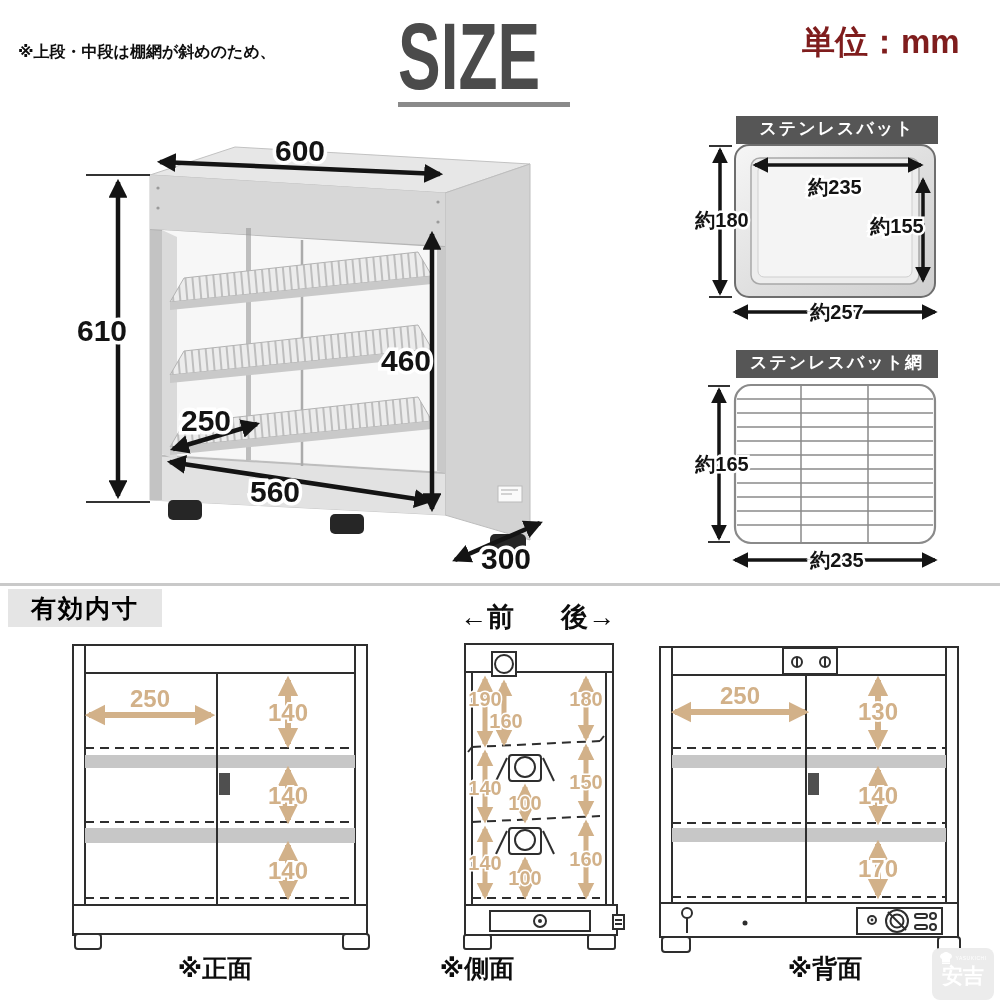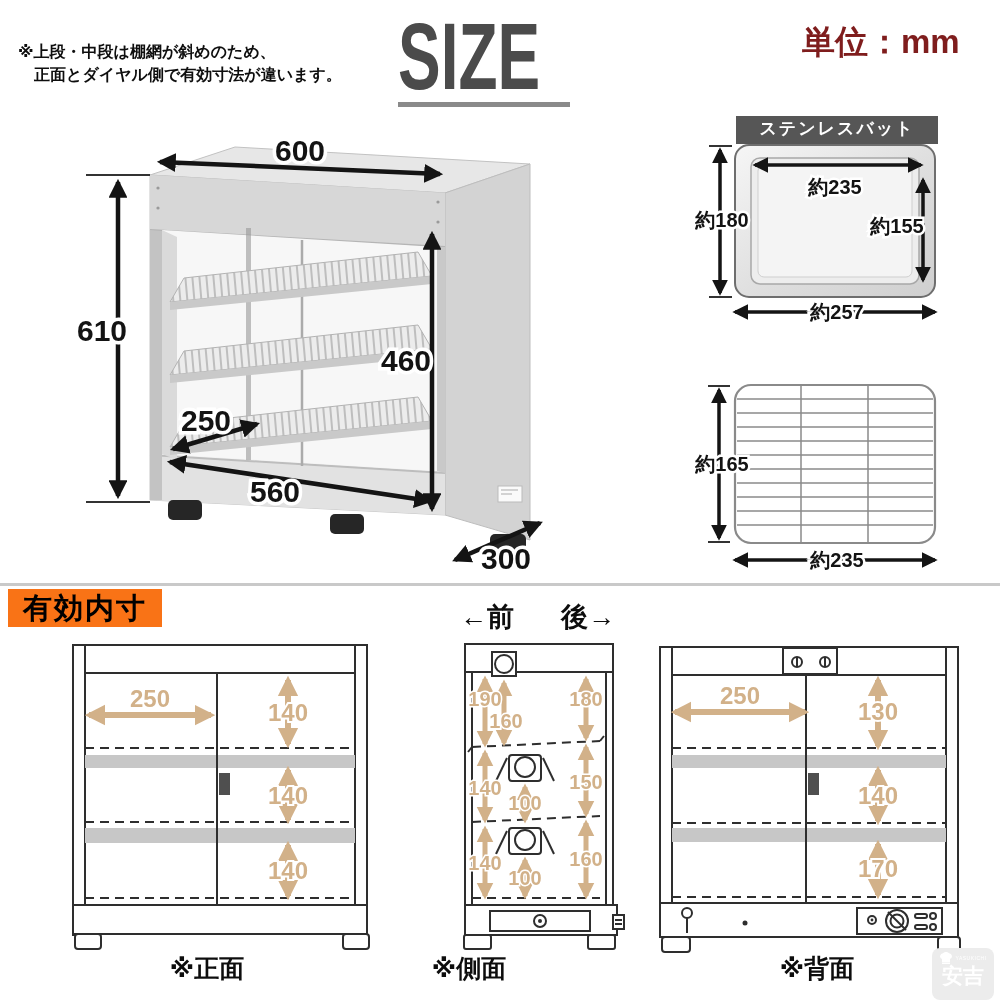--- a/index.html
+++ b/index.html
@@ -11,23 +11,23 @@
   
   .size-wrap{left:398px;top:14px;width:172px;height:88px;border-bottom:5px solid #8a8a8a;text-align:right;}
   .size-txt{font-size:94px;font-weight:800;color:#4b4b4b;line-height:.92;
             transform:scaleX(.68);transform-origin:left top;white-space:nowrap;}
   .unit{left:802px;top:20px;font-size:33px;font-weight:700;color:#7f1d1d;}
   
   .hd{background:#565656;color:#fff;font-size:17px;font-weight:700;text-align:center;
       letter-spacing:2px;line-height:26px;height:28px;width:202px;}
   
   .divider{left:0;top:583px;width:1000px;height:3px;background:#c9c9c9;}
-  .sect{left:8px;top:589px;width:154px;height:38px;background:#f97316;color:#000;
-        font-size:29px;font-weight:700;text-align:center;line-height:38px;letter-spacing:2px;}
-  .caption{font-size:25px;font-weight:700;color:#0d0d0d;transform:translateX(-50%);white-space:nowrap;}
+  .sect{left:8px;top:589px;width:154px;height:38px;background:#e5e5e5;color:#000;
+        font-size:25px;font-weight:700;text-align:center;line-height:38px;letter-spacing:2px;}
+  .caption{font-size:25px;font-weight:700;color:#0d0d0d;transform:translateX(-50%);white-space:nowrap;margin-left:8px;}
   
   .wm{left:932px;top:948px;width:62px;height:52px;background:#ececec;border-radius:8px;
       color:#fff;text-align:center;overflow:hidden;}
   .wm .row{display:flex;align-items:center;justify-content:center;gap:2px;margin-top:4px;}
   .wm .en{font-size:5px;letter-spacing:.5px;}
   .wm .jp{font-size:21px;font-weight:700;line-height:1.1;}
   
   svg text{font-family:"Liberation Sans","DejaVu Sans",sans-serif;}
   .dimB{fill:#131313;stroke:#fff;stroke-width:7px;paint-order:stroke;font-weight:800;
         font-size:30px;text-anchor:middle;dominant-baseline:central;}
@@ -48,21 +48,20 @@
   .dark{fill:#4f4f4f;}
   .fg{font-size:27px;font-weight:700;fill:#0d0d0d;text-anchor:middle;dominant-baseline:central;}
 </style>
 </head>
 <body>
 
 <div id="stage">
 
   <div class="abs notes">
     <div>※上段・中段は棚網が斜めのため、</div>
-    <div>　正面とダイヤル側で有効寸法が違います。</div>
   </div>
 
   <div class="abs size-wrap">
     <div class="size-txt">SIZE</div>
   </div>
 
   <div class="abs unit">単位：mm</div>
 
   <svg class="abs" style="left:50px;top:130px" width="520" height="460" viewBox="0 0 520 460">
     <defs>
@@ -156,20 +155,21 @@
       <line class="lnK" x1="60" y1="25" x2="226" y2="25" marker-start="url(#arrK1)" marker-end="url(#arrK1)"></line>
       <line class="lnK" x1="228" y1="40" x2="228" y2="140" marker-start="url(#arrK1)" marker-end="url(#arrK1)"></line>
       <line class="lnK" x1="40" y1="172" x2="240" y2="172" marker-start="url(#arrK1)" marker-end="url(#arrK1)"></line>
       <text class="dimK" x="27" y="80">約180</text>
       <text class="dimK" x="140" y="47">約235</text>
       <text class="dimK" x="202" y="86">約155</text>
       <text class="dimK" x="142" y="172">約257</text>
     </g>
   </svg>
 
+  <div class="abs hd" style="left:736px;top:350px">ステンレスバット網</div>
   <svg class="abs" style="left:695px;top:375px" width="270" height="205" viewBox="0 0 270 205">
     <defs>
       <marker id="arrK2" viewBox="0 0 12 12" refX="10" refY="6" markerWidth="4.6" markerHeight="4.6" orient="auto-start-reverse">
         <path d="M0 0L12 6L0 12Z" fill="#141414"></path>
       </marker>
     </defs>
     <g>
       <rect x="40" y="10" width="200" height="158" rx="16" fill="#fff" stroke="#8a8a8a" stroke-width="2.2"></rect>
       <g stroke="#8a8a8a" stroke-width="1.5">
         <line x1="42" y1="24" x2="238" y2="24"></line>

